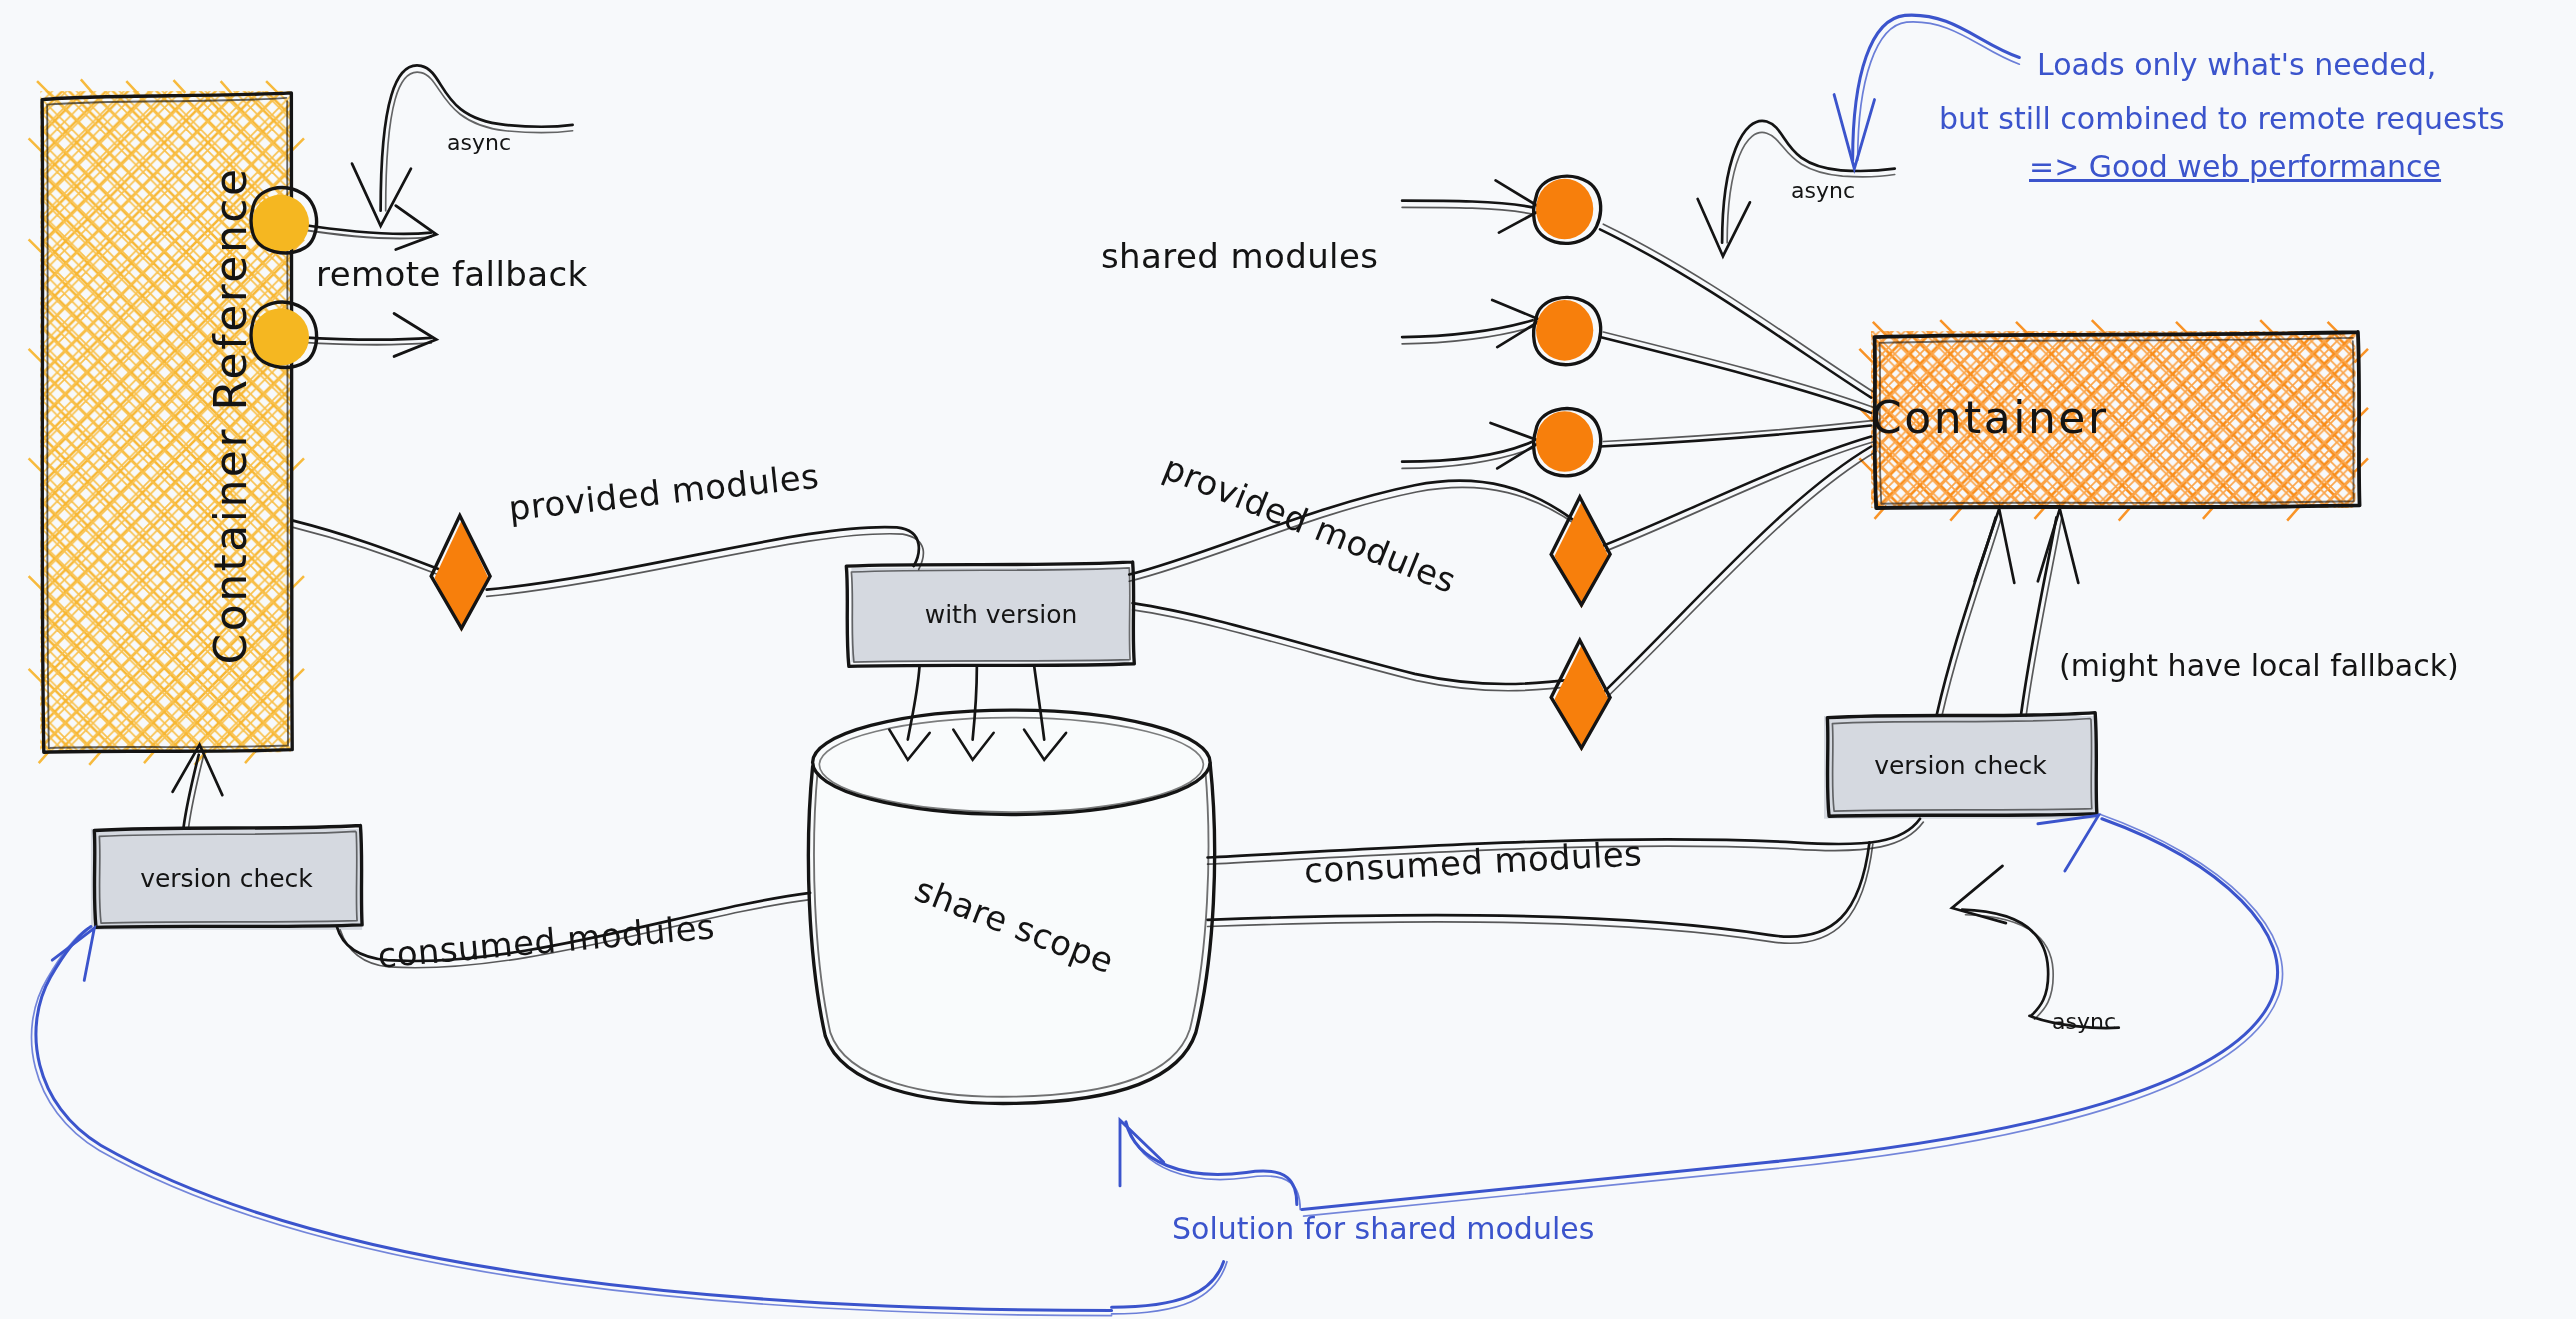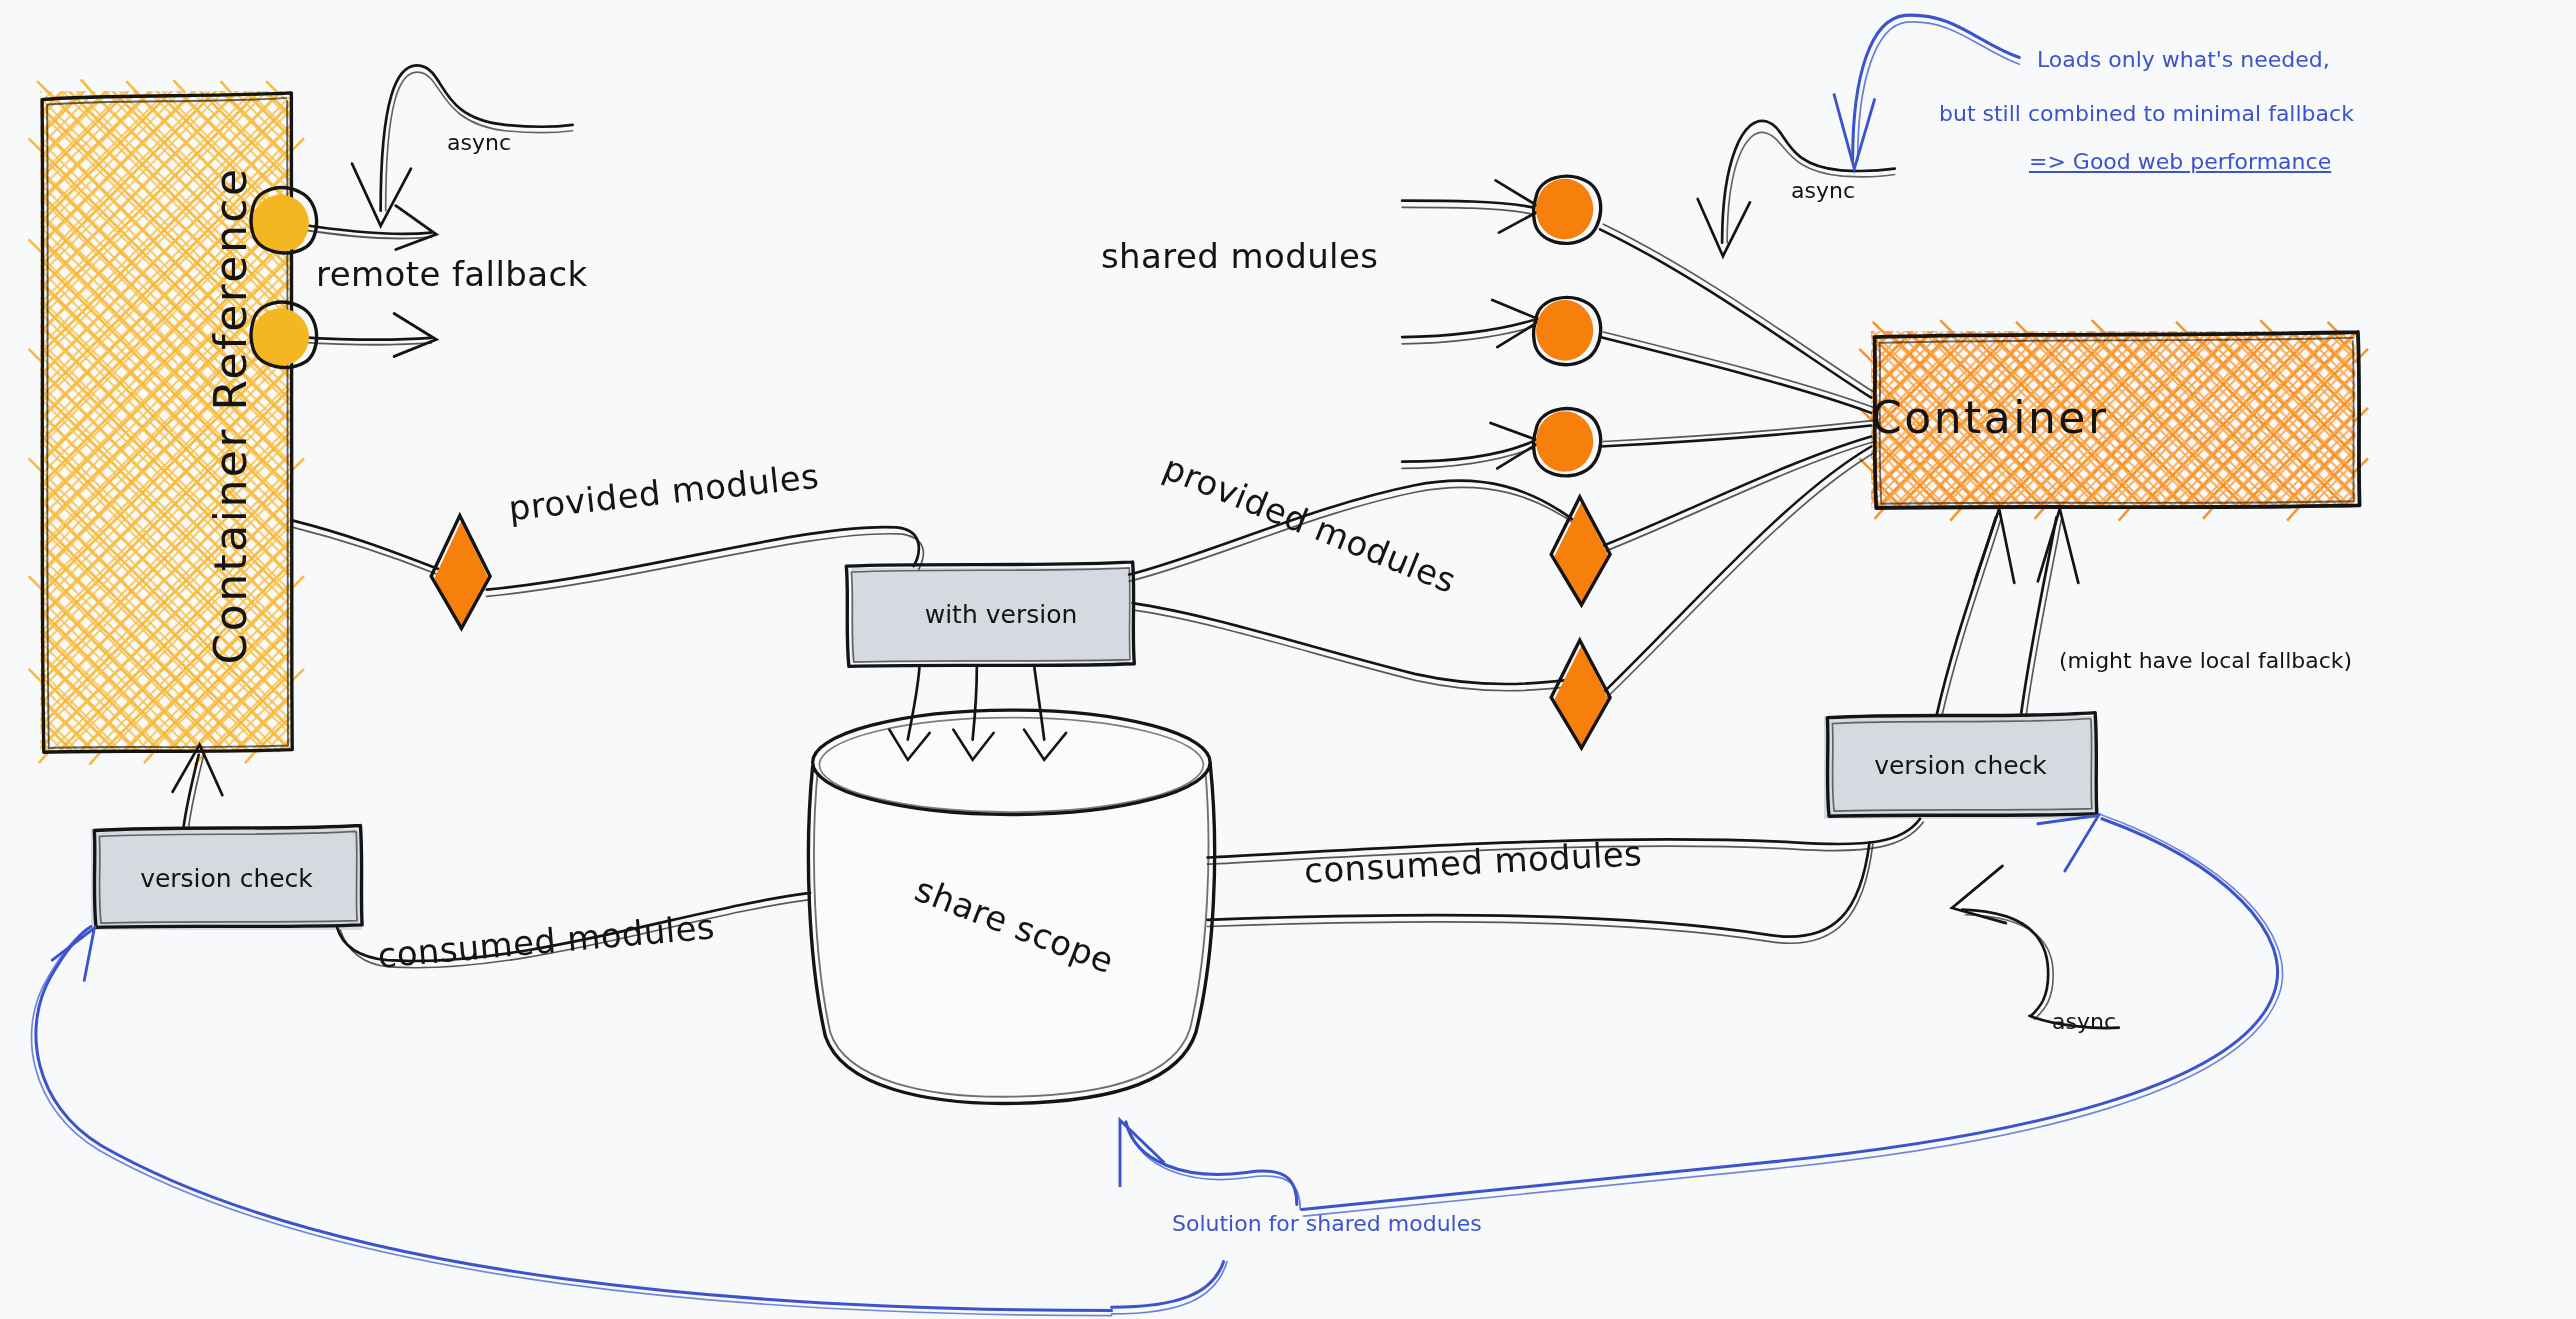--- a/index.html
+++ b/index.html
@@ -16,21 +16,21 @@
   
   .lbl{
     position:absolute;
     font-family:"DejaVu Sans", sans-serif;
     color:#141414;
     white-space:nowrap;
     user-select:none;
   }
   .lbl.blue{color:#3b54cc;}
   .big{font-size:34px;letter-spacing:0.4px;}
-  .med{font-size:22px;}
+  .med{font-size:30px;}
   .small{font-size:22px;margin-top:31px;}
   .boxlbl{font-size:25px;}
   .containerlbl{font-size:44px;letter-spacing:2.5px;}
   .vert{
     transform-origin:center center;
   }
 </style>
 </head>
 <body>
 
@@ -332,19 +332,19 @@
 
 <div class="lbl small" style="left:447px; top:99px;">async</div>
 
 <div class="lbl small" style="left:1791px; top:147px;">async</div>
 
 <div class="lbl small" style="left:2052px; top:978px;">async</div>
 
 <div class="lbl med" style="left:2059px; top:648px;">(might have local fallback)</div>
 
 <div class="lbl blue med" style="left:2037px; top:47px;">Loads only what's needed,</div>
-<div class="lbl blue med" style="left:1939px; top:101px;">but still combined to minimal fallback</div>
+<div class="lbl blue med" style="left:1939px; top:101px;">but still combined to remote requests</div>
 <div class="lbl blue med" style="left:2029px; top:149px;text-decoration:underline;">=&gt; Good web performance</div>
 
 <div class="lbl blue med" style="left:1172px; top:1211px;">Solution for shared modules</div>
 
 </div>
 
 
 </body></html>

